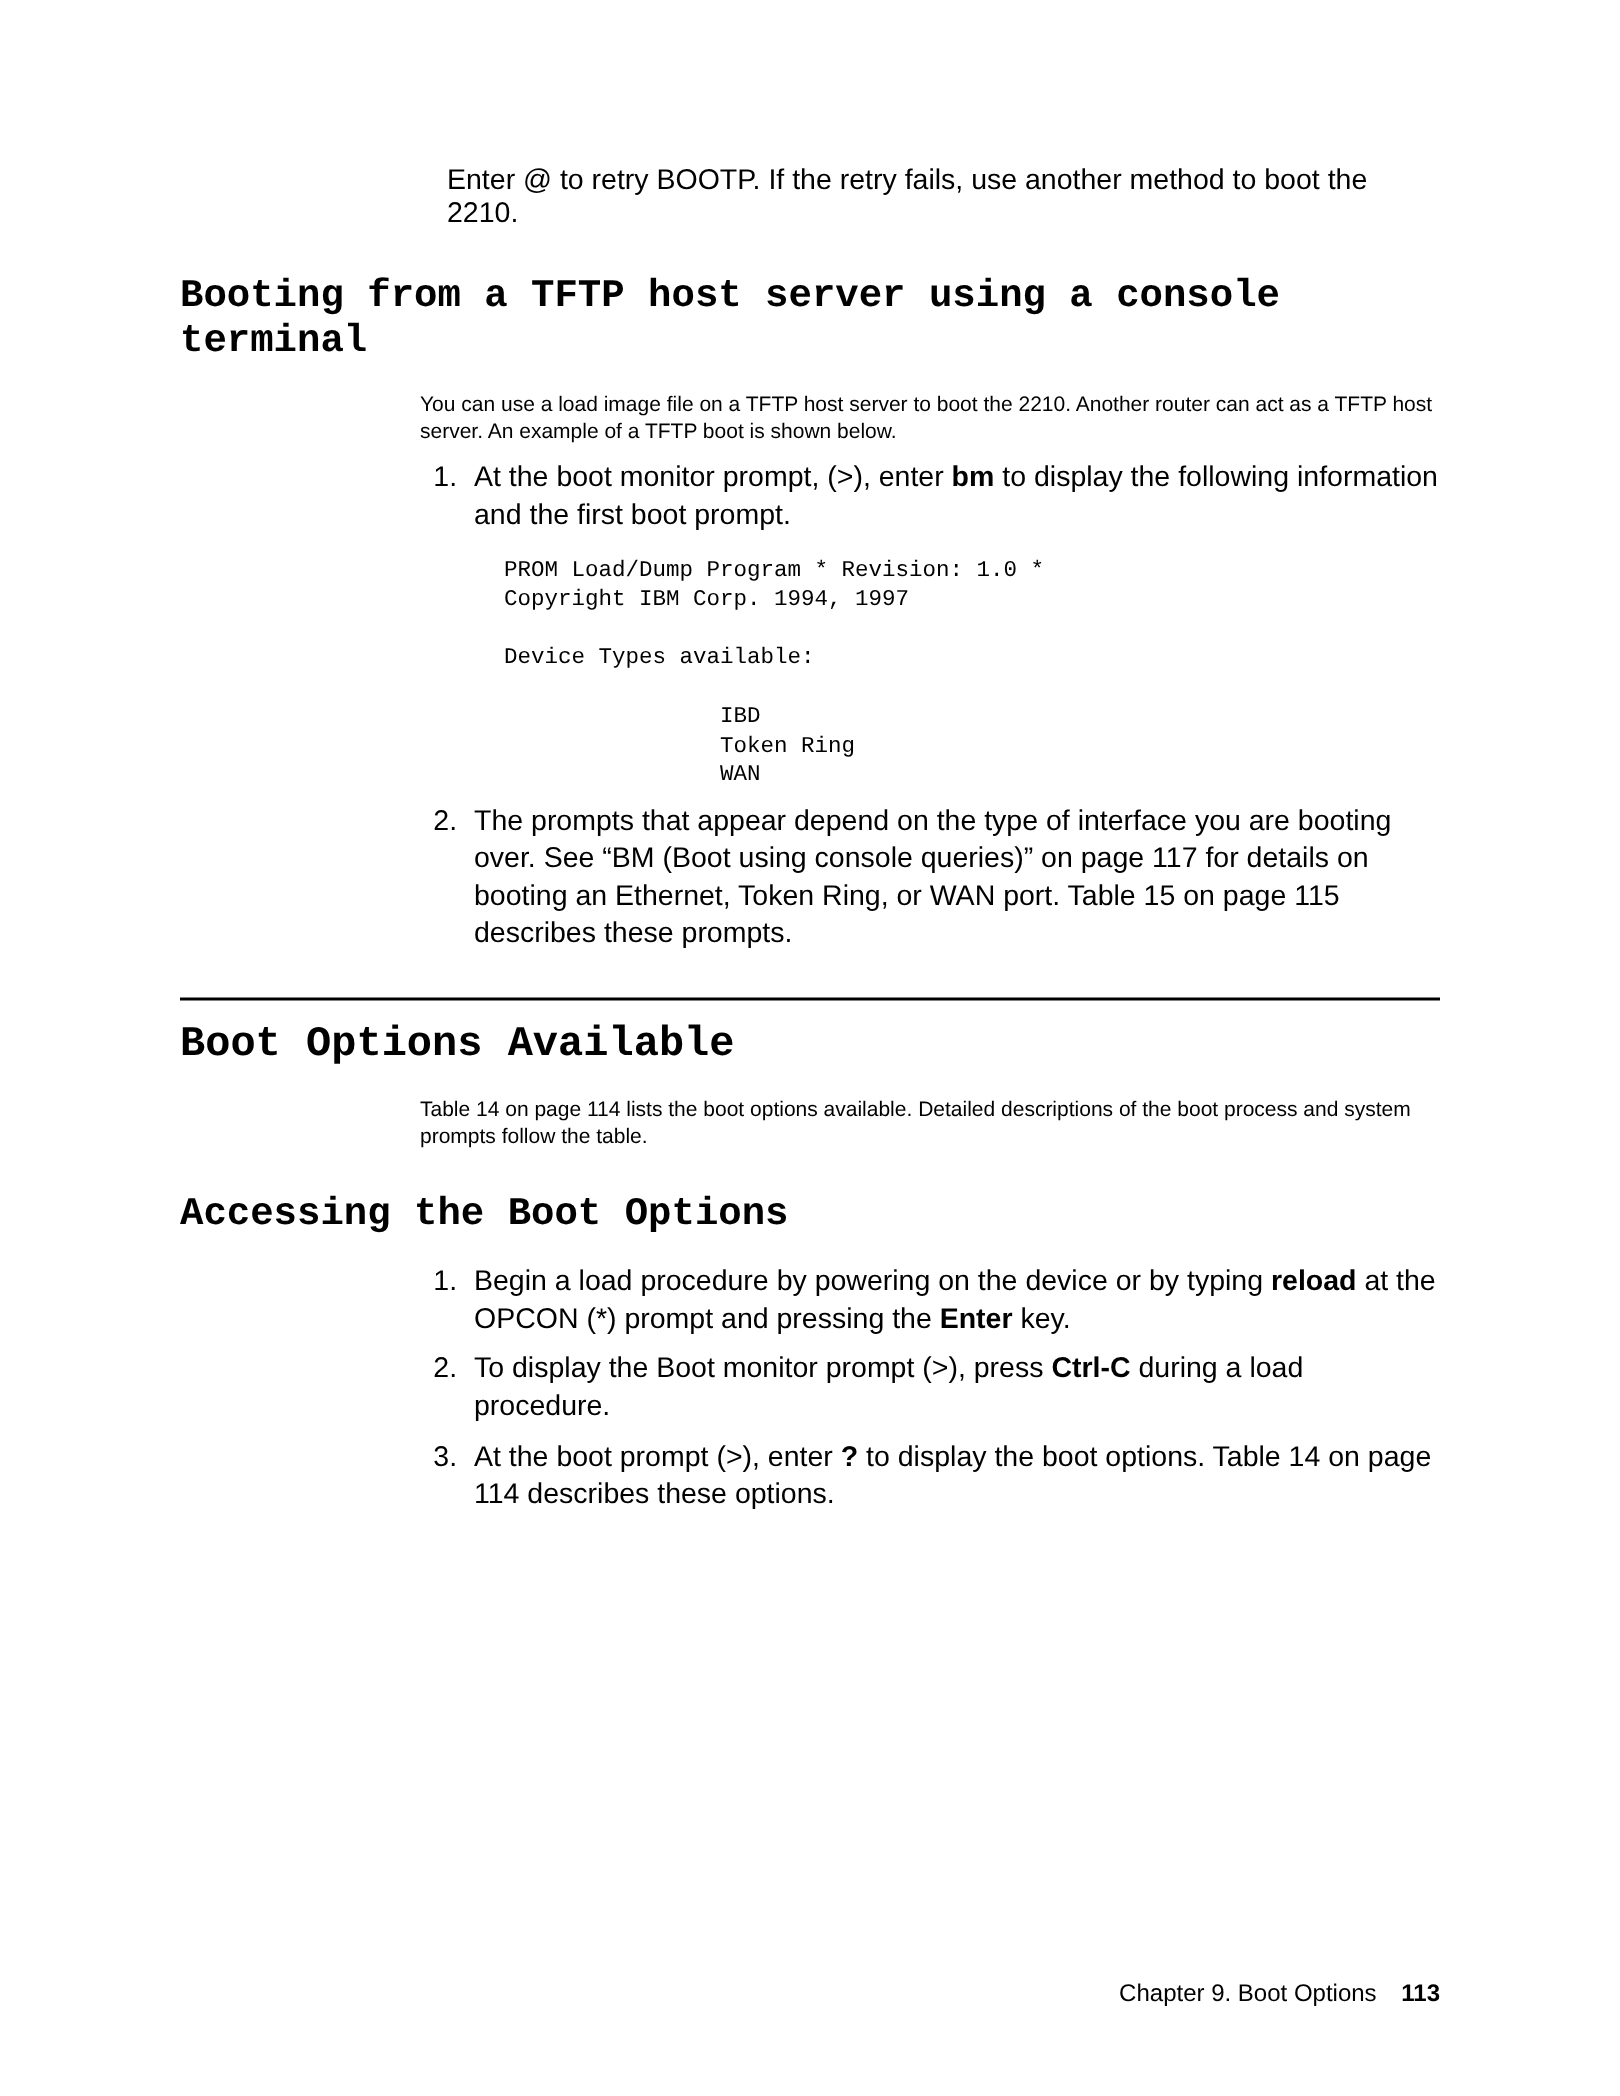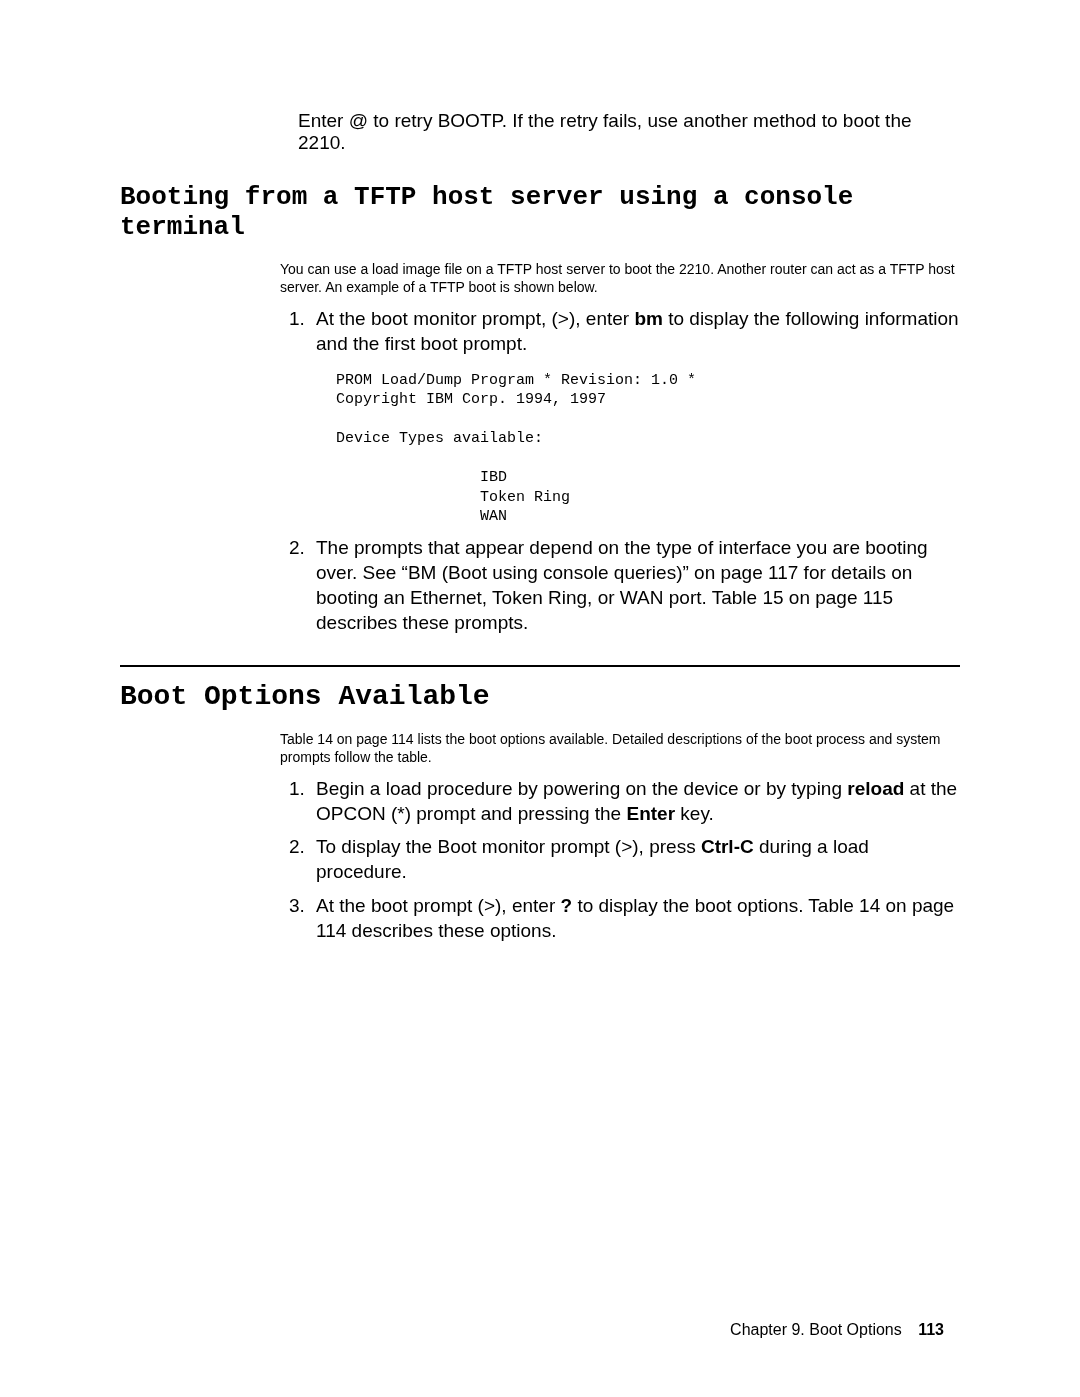--- a/index.html
+++ b/index.html
@@ -53,21 +53,21 @@
     white-space: pre;
   }
   .rule {
     border: 0;
     border-top: 2px solid #000;
     margin: 30px 0 14px 0;
   }
   .footer {
     position: absolute;
     bottom: 58px;
-    right: 136px;
+    right: 120px;
     font-size: 16px;
   }
   .footer .pagenum {
     font-weight: bold;
     margin-left: 12px;
   }
   b { font-weight: bold; }
 </style>
 </head>
 <body>
@@ -96,20 +96,21 @@
       <span>The prompts that appear depend on the type of interface you are booting over. See “BM (Boot using console queries)” on page 117 for details on booting an Ethernet, Token Ring, or WAN port. Table 15 on page 115 describes these prompts.</span>
     </li>
   </ol>
 
   <hr class="rule">
 
   <h2 class="section major">Boot Options Available</h2>
 
   <div class="body-text">Table 14 on page 114 lists the boot options available. Detailed descriptions of the boot process and system prompts follow the table.</div>
 
+  <h2 class="section" style="margin-top:28px;">Accessing the Boot Options</h2>
 
   <ol class="numbered">
     <li>
       <span>Begin a load procedure by powering on the device or by typing </span><b>reload</b><span> at the OPCON (*) prompt and pressing the </span><b>Enter</b><span> key.</span>
     </li>
     <li>
       <span>To display the Boot monitor prompt (&gt;), press </span><b>Ctrl-C</b><span> during a load procedure.</span>
     </li>
     <li>
       <span>At the boot prompt (&gt;), enter </span><b>?</b><span> to display the boot options. Table 14 on page 114  describes these options.</span>

